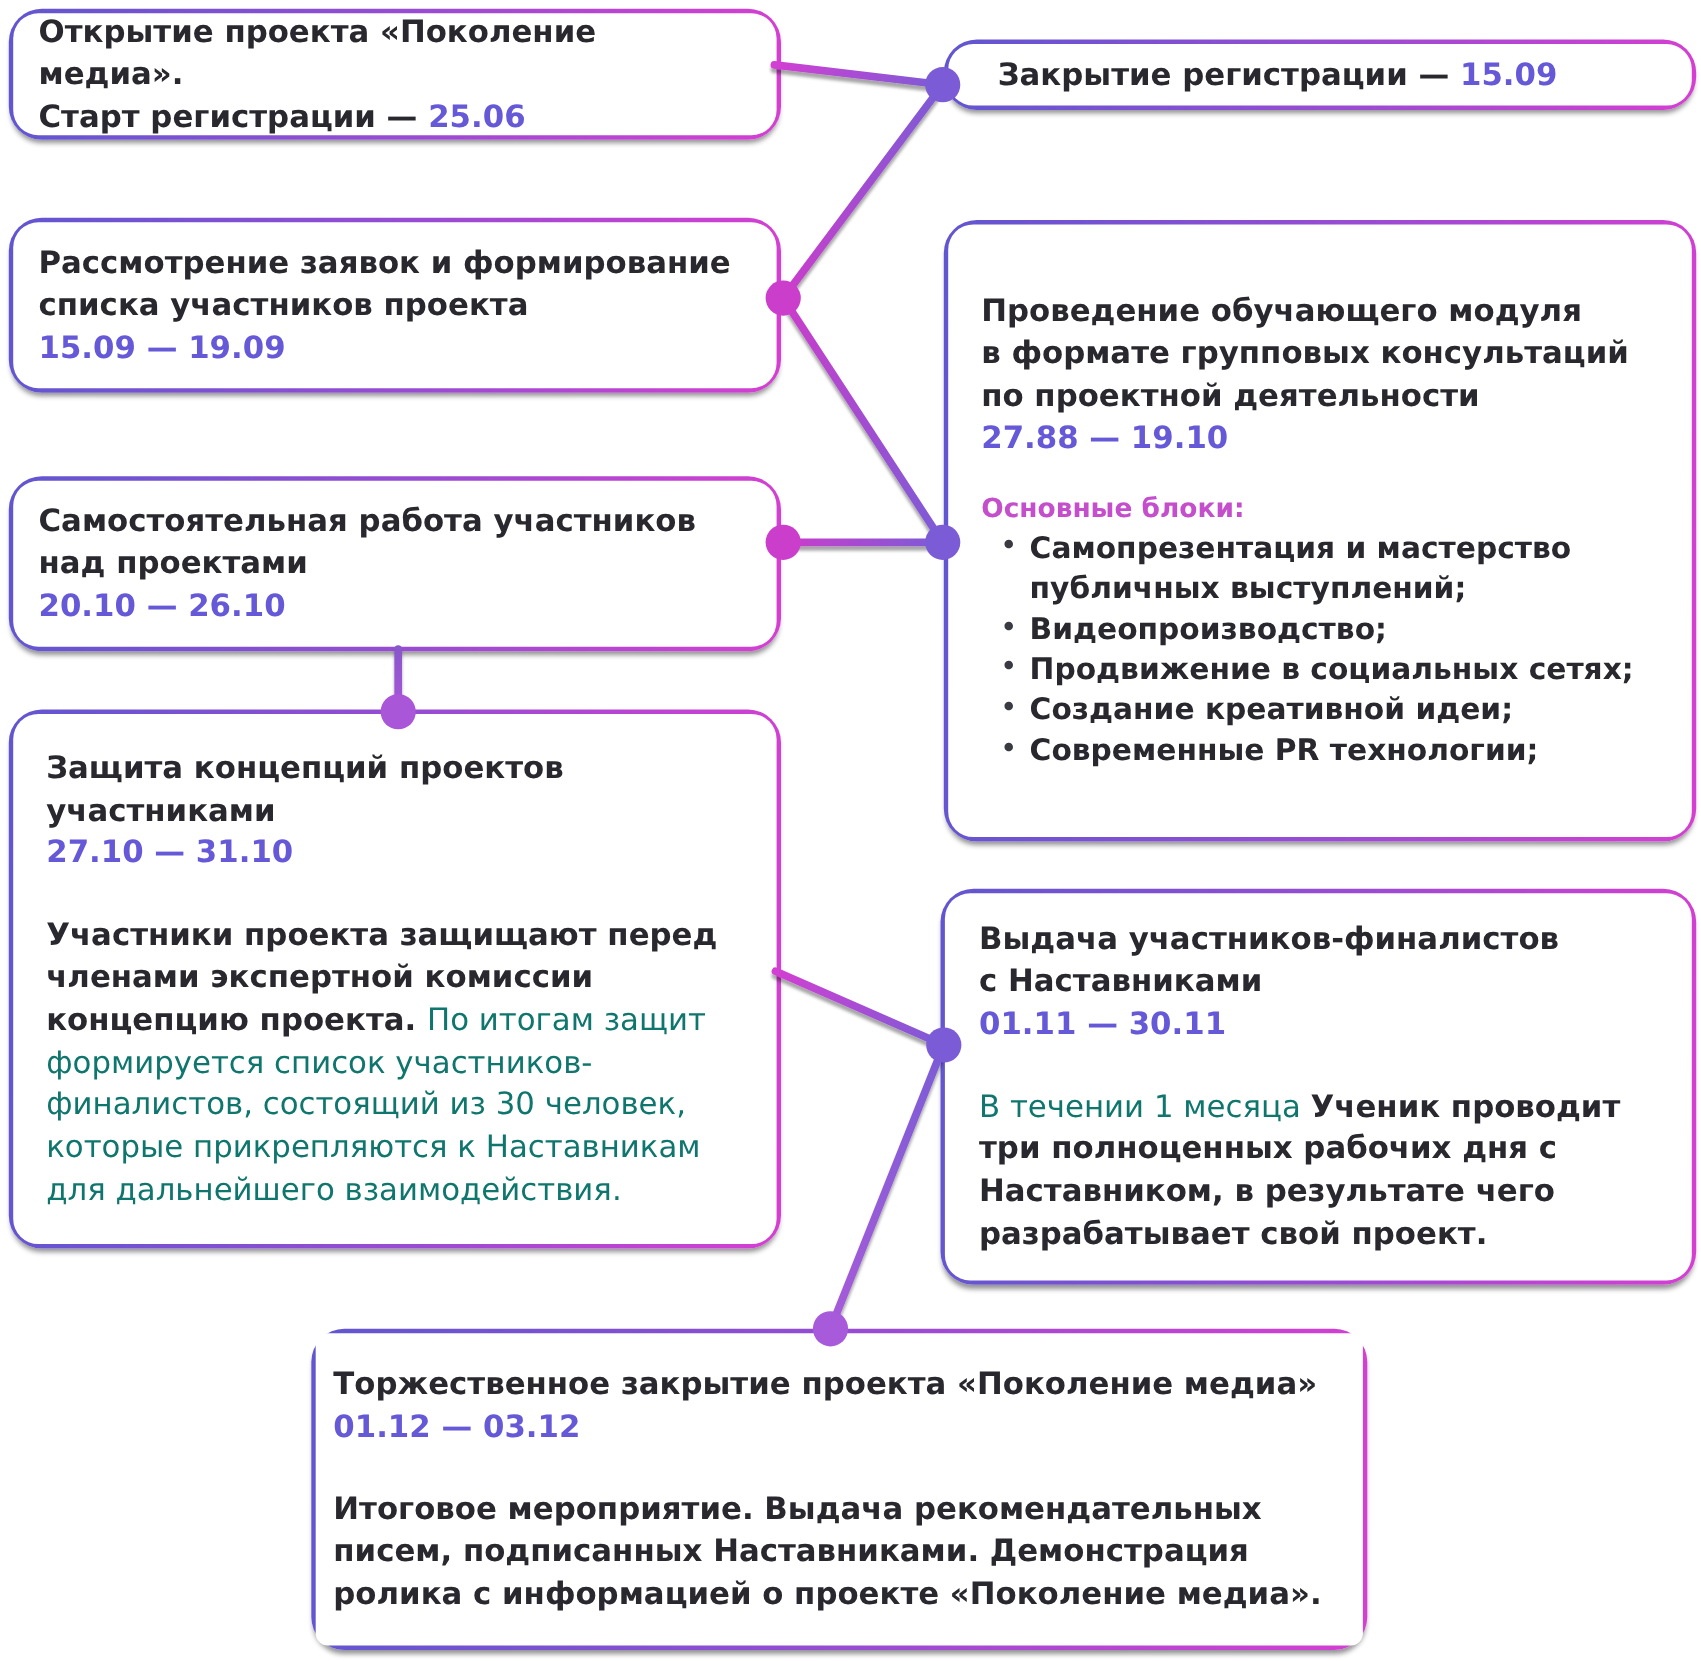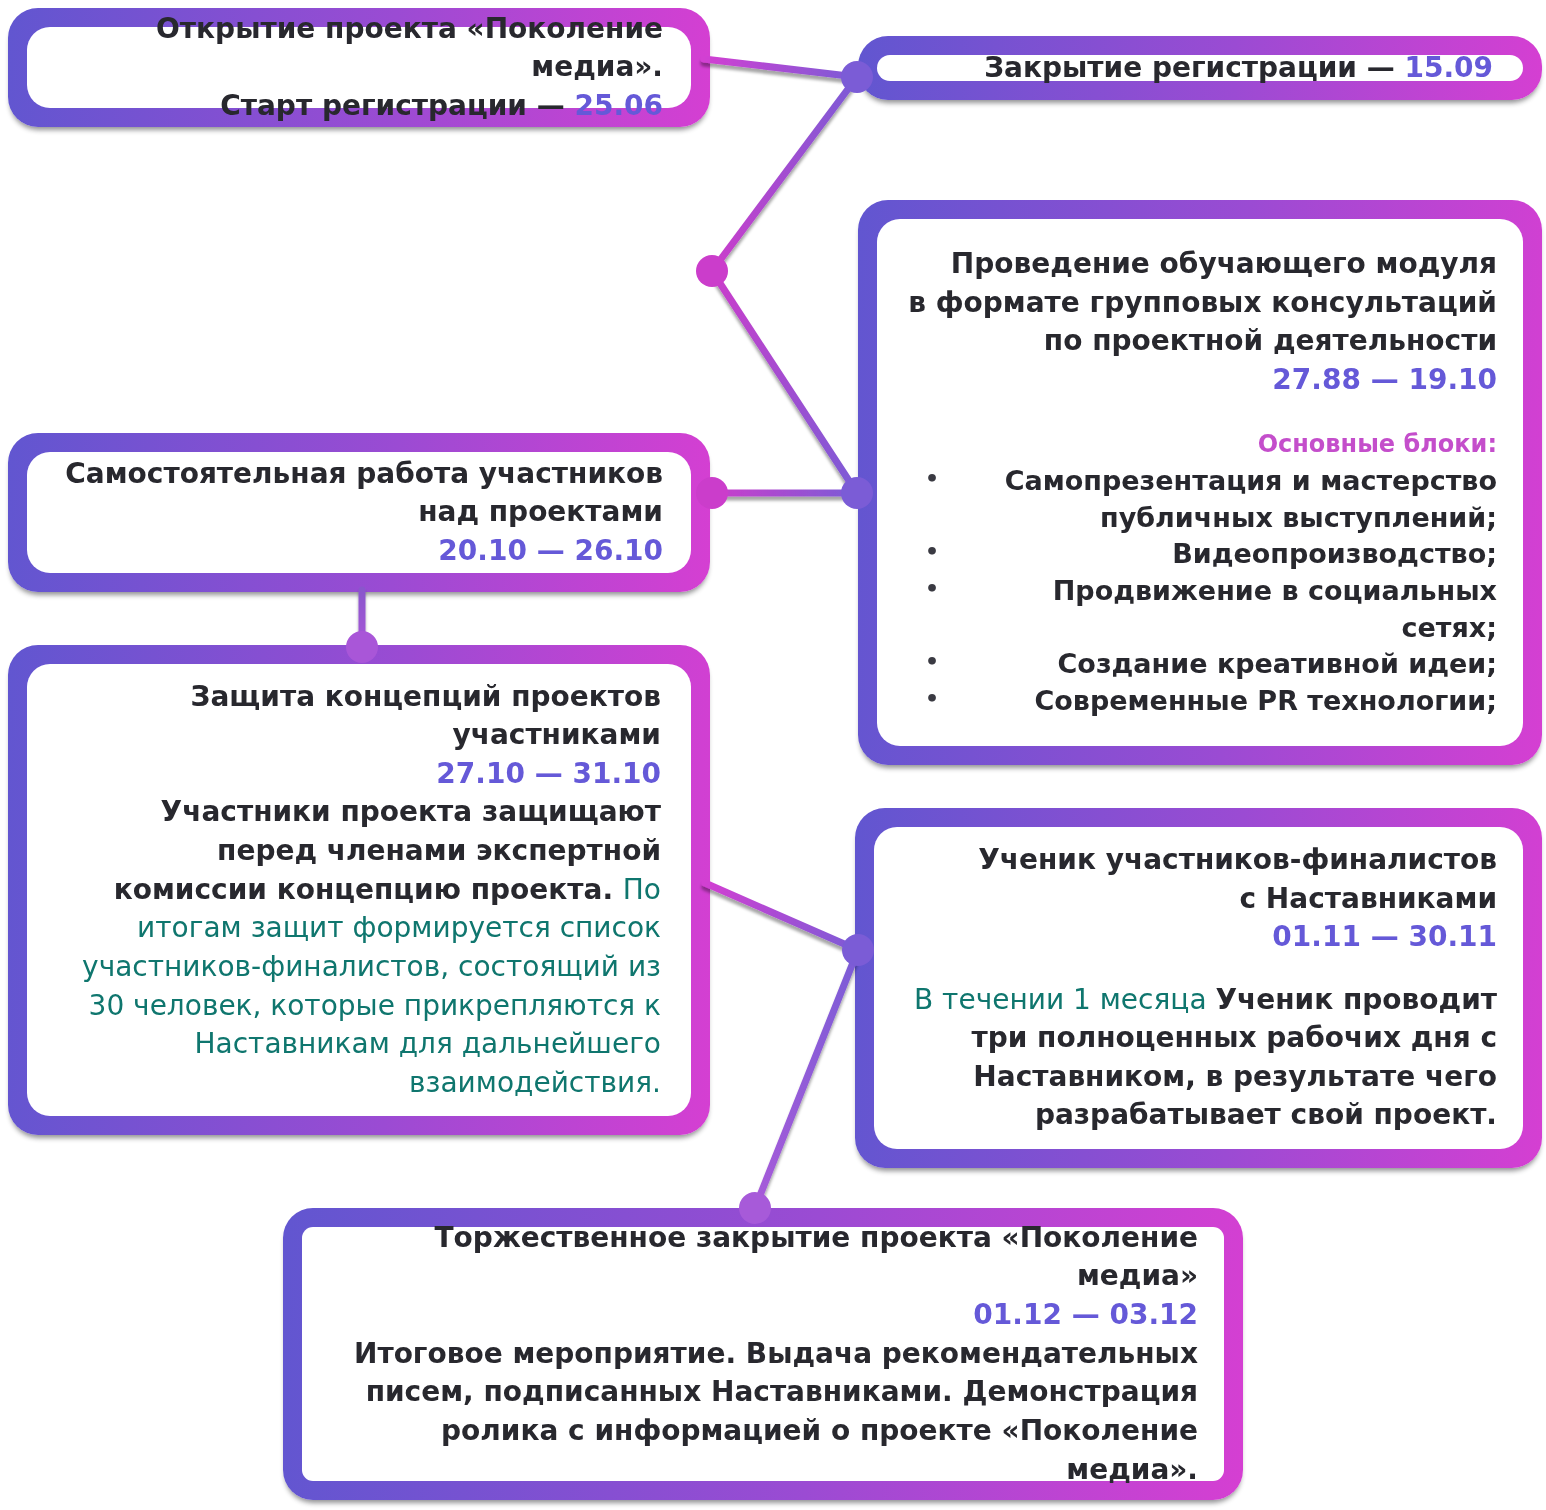--- a/index.html
+++ b/index.html
@@ -2,24 +2,23 @@
 <html><head>
 <meta charset="utf-8">
 <style>
   html,body{margin:0;padding:0;background:#ffffff;}
   .stage{
     position:relative;width:1546px;height:1510px;background:#ffffff;overflow:hidden;
     font-family:"DejaVu Sans","Liberation Sans",sans-serif;color:#28282e;
   }
   
   .gbox{
-    position:absolute;border-radius:30px;padding:19px;box-sizing:border-box;
+    position:absolute;border-radius:30px;padding:4px;box-sizing:border-box;
     background:linear-gradient(93deg,#6156d0 0%,#9b4bd3 55%,#d53fd2 100%);
     box-shadow:0 5px 5px -2px rgba(15,15,20,.45);
-    text-align:right;
   }
   .inner{
     width:100%;height:100%;border-radius:23px;background:#ffffff;box-sizing:border-box;
     display:flex;flex-direction:column;justify-content:center;
   }
   .h{font-size:28px;line-height:1.38;font-weight:600;color:#28282e;}
   .para{font-size:28px;line-height:1.38;font-weight:600;color:#28282e;}
   .date{color:#6559d8;font-weight:800;}
   .date-line{font-size:28px;line-height:1.38;font-weight:800;color:#6559d8;}
   .mag{color:#0f766e;font-weight:400;}
@@ -65,20 +64,27 @@
       <div class="h"><span>Старт регистрации — </span><span class="date">25.06</span></div>
     </div>
   </section>
 
   <section class="gbox b-regclose">
     <div class="inner">
       <div class="h"><span>Закрытие регистрации — </span><span class="date">15.09</span></div>
     </div>
   </section>
 
+  <section class="gbox b-review">
+    <div class="inner">
+      <div class="h">Рассмотрение заявок и формирование</div>
+      <div class="h">списка участников проекта</div>
+      <div class="date-line">15.09 — 19.09</div>
+    </div>
+  </section>
 
   <section class="gbox b-training">
     <div class="inner">
       <div class="h">Проведение обучающего модуля</div>
       <div class="h">в формате групповых консультаций</div>
       <div class="h">по проектной деятельности</div>
       <div class="date-line">27.88 — 19.10</div>
       <div class="blocks-label">Основные блоки:</div>
       <ul class="list">
         <li>Самопрезентация и мастерство публичных выступлений;</li>
@@ -103,21 +109,21 @@
       <div class="h">Защита концепций проектов</div>
       <div class="h">участниками</div>
       <div class="date-line">27.10 — 31.10</div>
       <div class="gap"></div>
       <p class="para" style="margin:0"><span>Участники проекта защищают перед членами экспертной комиссии концепцию проекта. </span><span class="mag">По итогам защит формируется список участников-финалистов, состоящий из 30 человек, которые прикрепляются к Наставникам для дальнейшего взаимодействия.</span></p>
     </div>
   </section>
 
   <section class="gbox b-mentors">
     <div class="inner">
-      <div class="h">Ученик участников-финалистов</div>
+      <div class="h">Выдача участников-финалистов</div>
       <div class="h">с Наставниками</div>
       <div class="date-line">01.11 — 30.11</div>
       <div class="gap"></div>
       <p class="para" style="margin:0"><span class="mag">В течении 1 месяца </span><span>Ученик проводит три полноценных рабочих дня с Наставником, в результате чего разрабатывает свой проект.</span></p>
     </div>
   </section>
 
   <section class="gbox b-closing">
     <div class="inner">
       <div class="h">Торжественное закрытие проекта «Поколение медиа»</div>

